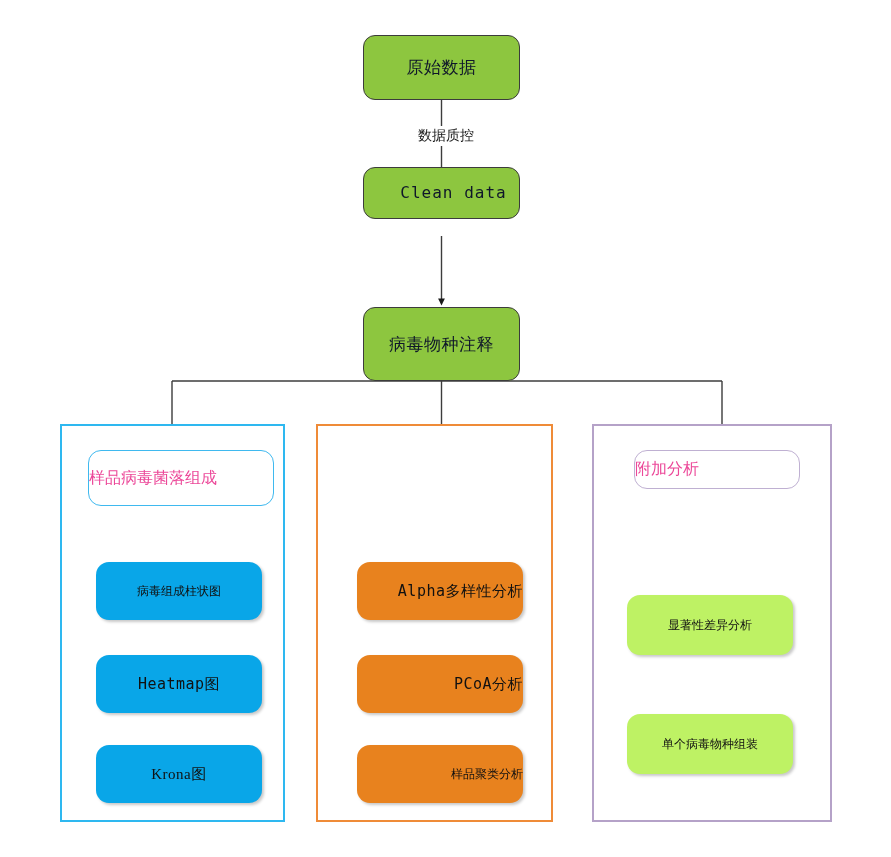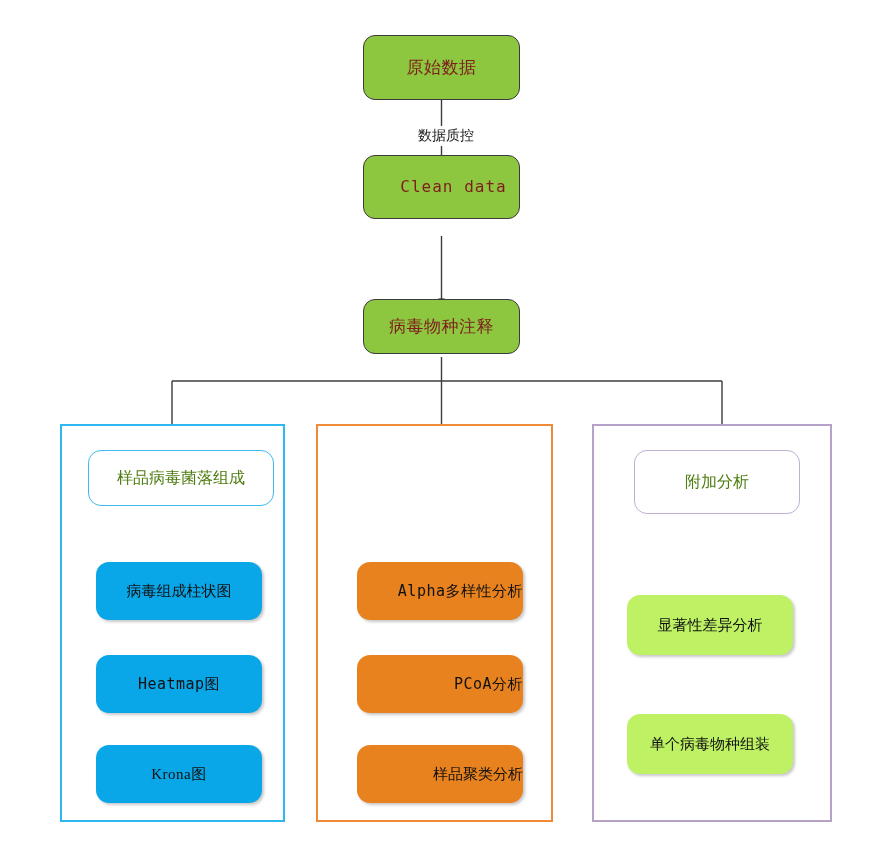--- a/index.html
+++ b/index.html
@@ -28,21 +28,21 @@
 
   
   .node {
     position: absolute;
     box-sizing: border-box;
     display: flex;
     align-items: center;
     justify-content: center;
     text-align: center;
     line-height: 1.2;
-    color: #7f1d1d;
+    color: #0f172a;
     white-space: nowrap;
   }
 
   
   .node-green {
     background: #8dc63f;
     border: 1px solid #3c3c3c;
     border-radius: 12px;
     font-size: 17px;
     letter-spacing: 0.5px;
@@ -73,40 +73,39 @@
   .group-box.blue   { border: 2px solid #2eb8f0; }
   .group-box.orange { border: 2px solid #ef8b38; }
   .group-box.purple { border: 2px solid #b5a2c8; }
 
   
   .group-header {
     position: absolute;
     box-sizing: border-box;
     display: flex;
     align-items: center;
-    justify-content: center;
     background: #ffffff;
     border-radius: 13px;
     font-size: 16px;
-    color: #4d7c0f;
+    color: #ec4899;
     white-space: nowrap;
   }
   .group-header.blue   { border: 1.6px solid #3fb9ef; }
   .group-header.orange { border: 1.6px solid #ef9a54; }
   .group-header.purple { border: 1.6px solid #bfb0d2; }
 
   
   .chip {
     position: absolute;
     box-sizing: border-box;
     display: flex;
     align-items: center;
     justify-content: center;
     border-radius: 13px;
-    font-size: 15px;
+    font-size: 12px;
     color: #111111;
     white-space: nowrap;
     box-shadow: 2px 2px 3px rgba(0,0,0,0.22);
   }
   .chip.blue   { background: #09a6e8; }
   .chip.orange { background: #e8821e; justify-content: flex-end; }
   .chip.purple { background: #bef264; }
   .chip.mono {
     font-family: "DejaVu Sans Mono", "Liberation Mono", monospace;
     font-size: 15px;
@@ -136,25 +135,25 @@
 
     <line x1="441.5" y1="381" x2="441.5" y2="443" stroke="#3c3c3c" stroke-width="1.4" marker-end="url(#arrowhead)"></line>
 
     <line x1="722" y1="381" x2="722" y2="443" stroke="#3c3c3c" stroke-width="1.4" marker-end="url(#arrowhead)"></line>
   </svg>
 
   <div class="node node-green" style="left:363px; top:35px; width:157px; height:65px;">
     <span>原始数据</span>
   </div>
 
-  <div class="node node-green mono" style="left:363px; top:155px; width:157px; height:64px;padding-left:24px;">
+  <div class="node node-green mono" style="left:363px; top:167px; width:157px; height:52px;padding-left:24px;">
     <span>Clean data</span>
   </div>
 
-  <div class="node node-green" style="left:363px; top:299px; width:157px; height:55px;align-items:center;">
+  <div class="node node-green" style="left:363px; top:307px; width:157px; height:74px;align-items:center;">
     <span>病毒物种注释</span>
   </div>
 
   <div class="edge-label" style="left:398px; top:126px; width:88px;">
     <span>数据质控</span>
   </div>
 
   <div class="group-box blue" style="left:60px; top:424px; width:225px; height:398px;"></div>
 
   <div class="group-header blue" style="left:88px; top:450px; width:186px; height:56px;">
@@ -183,21 +182,21 @@
   <div class="chip orange mono" style="left:357px; top:655px; width:166px; height:58px;">
     <span>PCoA分析</span>
   </div>
 
   <div class="chip orange" style="left:357px; top:745px; width:166px; height:58px;">
     <span>样品聚类分析</span>
   </div>
 
   <div class="group-box purple" style="left:592px; top:424px; width:240px; height:398px;"></div>
 
-  <div class="group-header purple" style="left:634px; top:450px; width:166px; height:64px;">
+  <div class="group-header purple" style="left:634px; top:450px; width:166px; height:39px;">
     <span>附加分析</span>
   </div>
 
   <div class="chip purple" style="left:627px; top:595px; width:166px; height:60px;">
     <span>显著性差异分析</span>
   </div>
 
   <div class="chip purple" style="left:627px; top:714px; width:166px; height:60px;">
     <span>单个病毒物种组装</span>
   </div>

